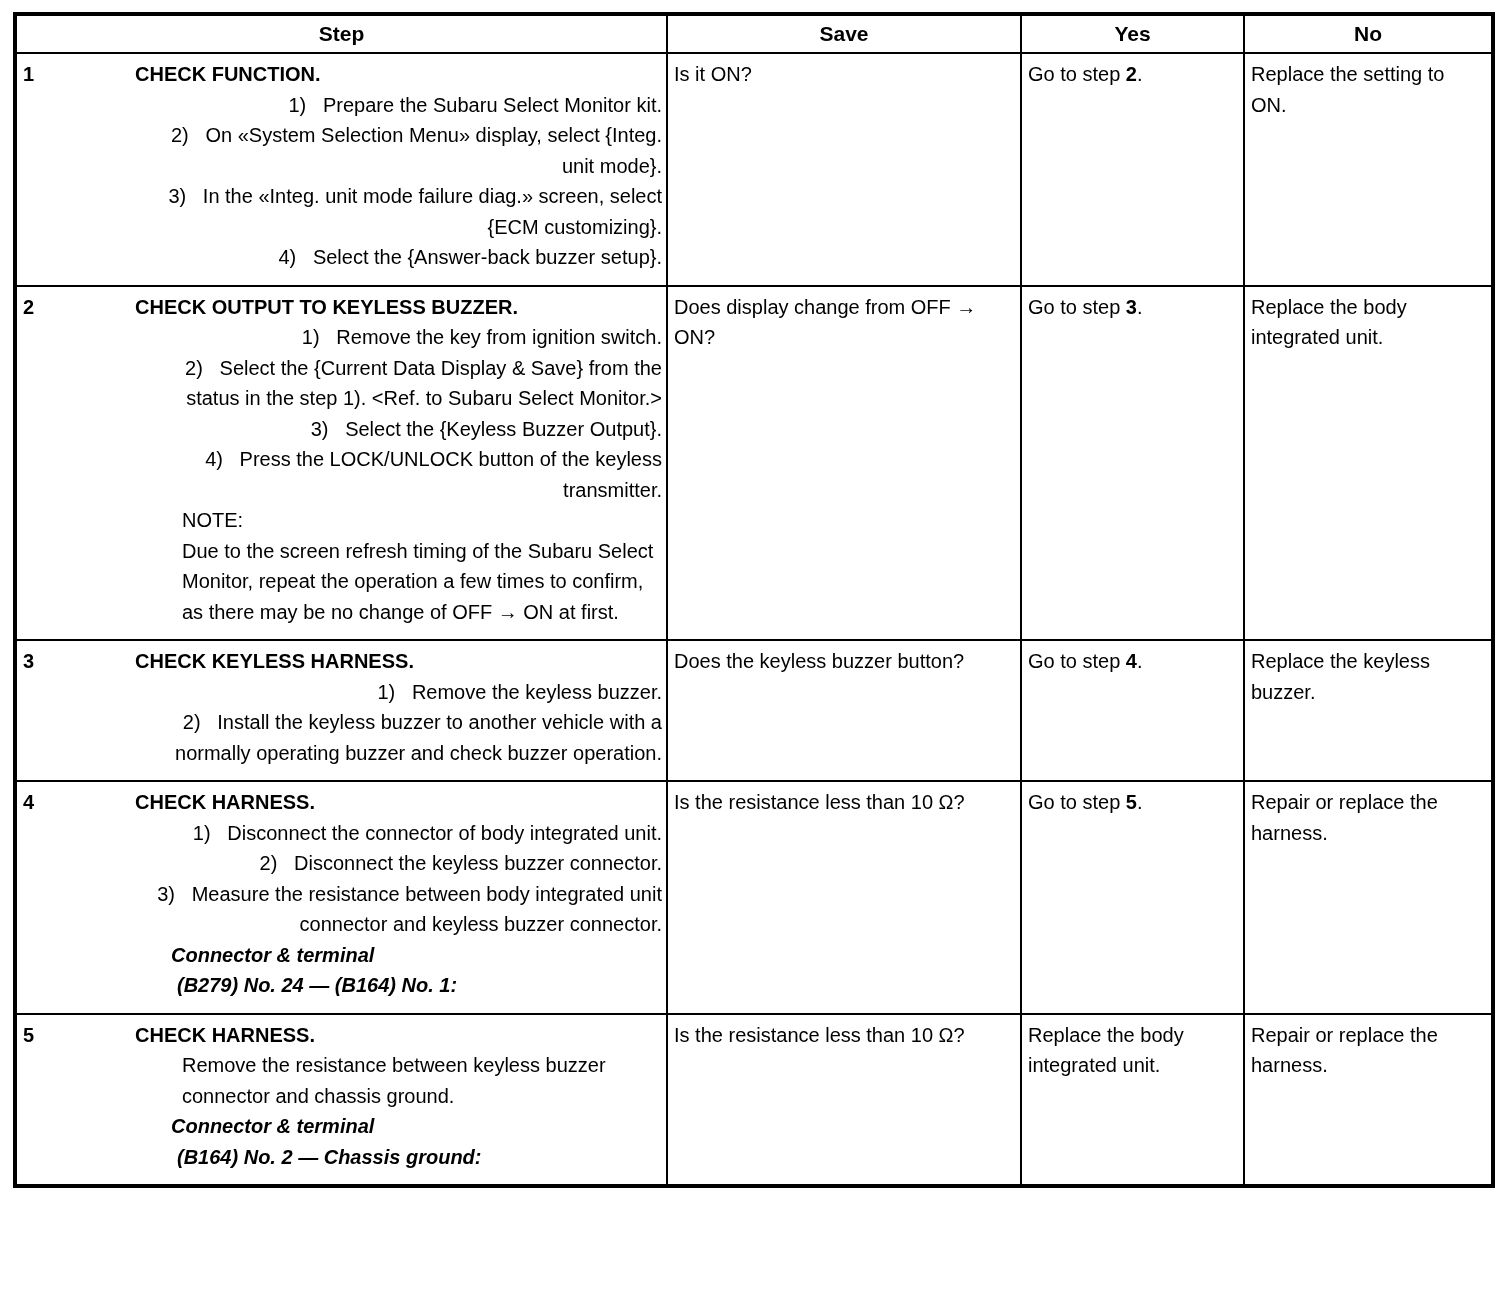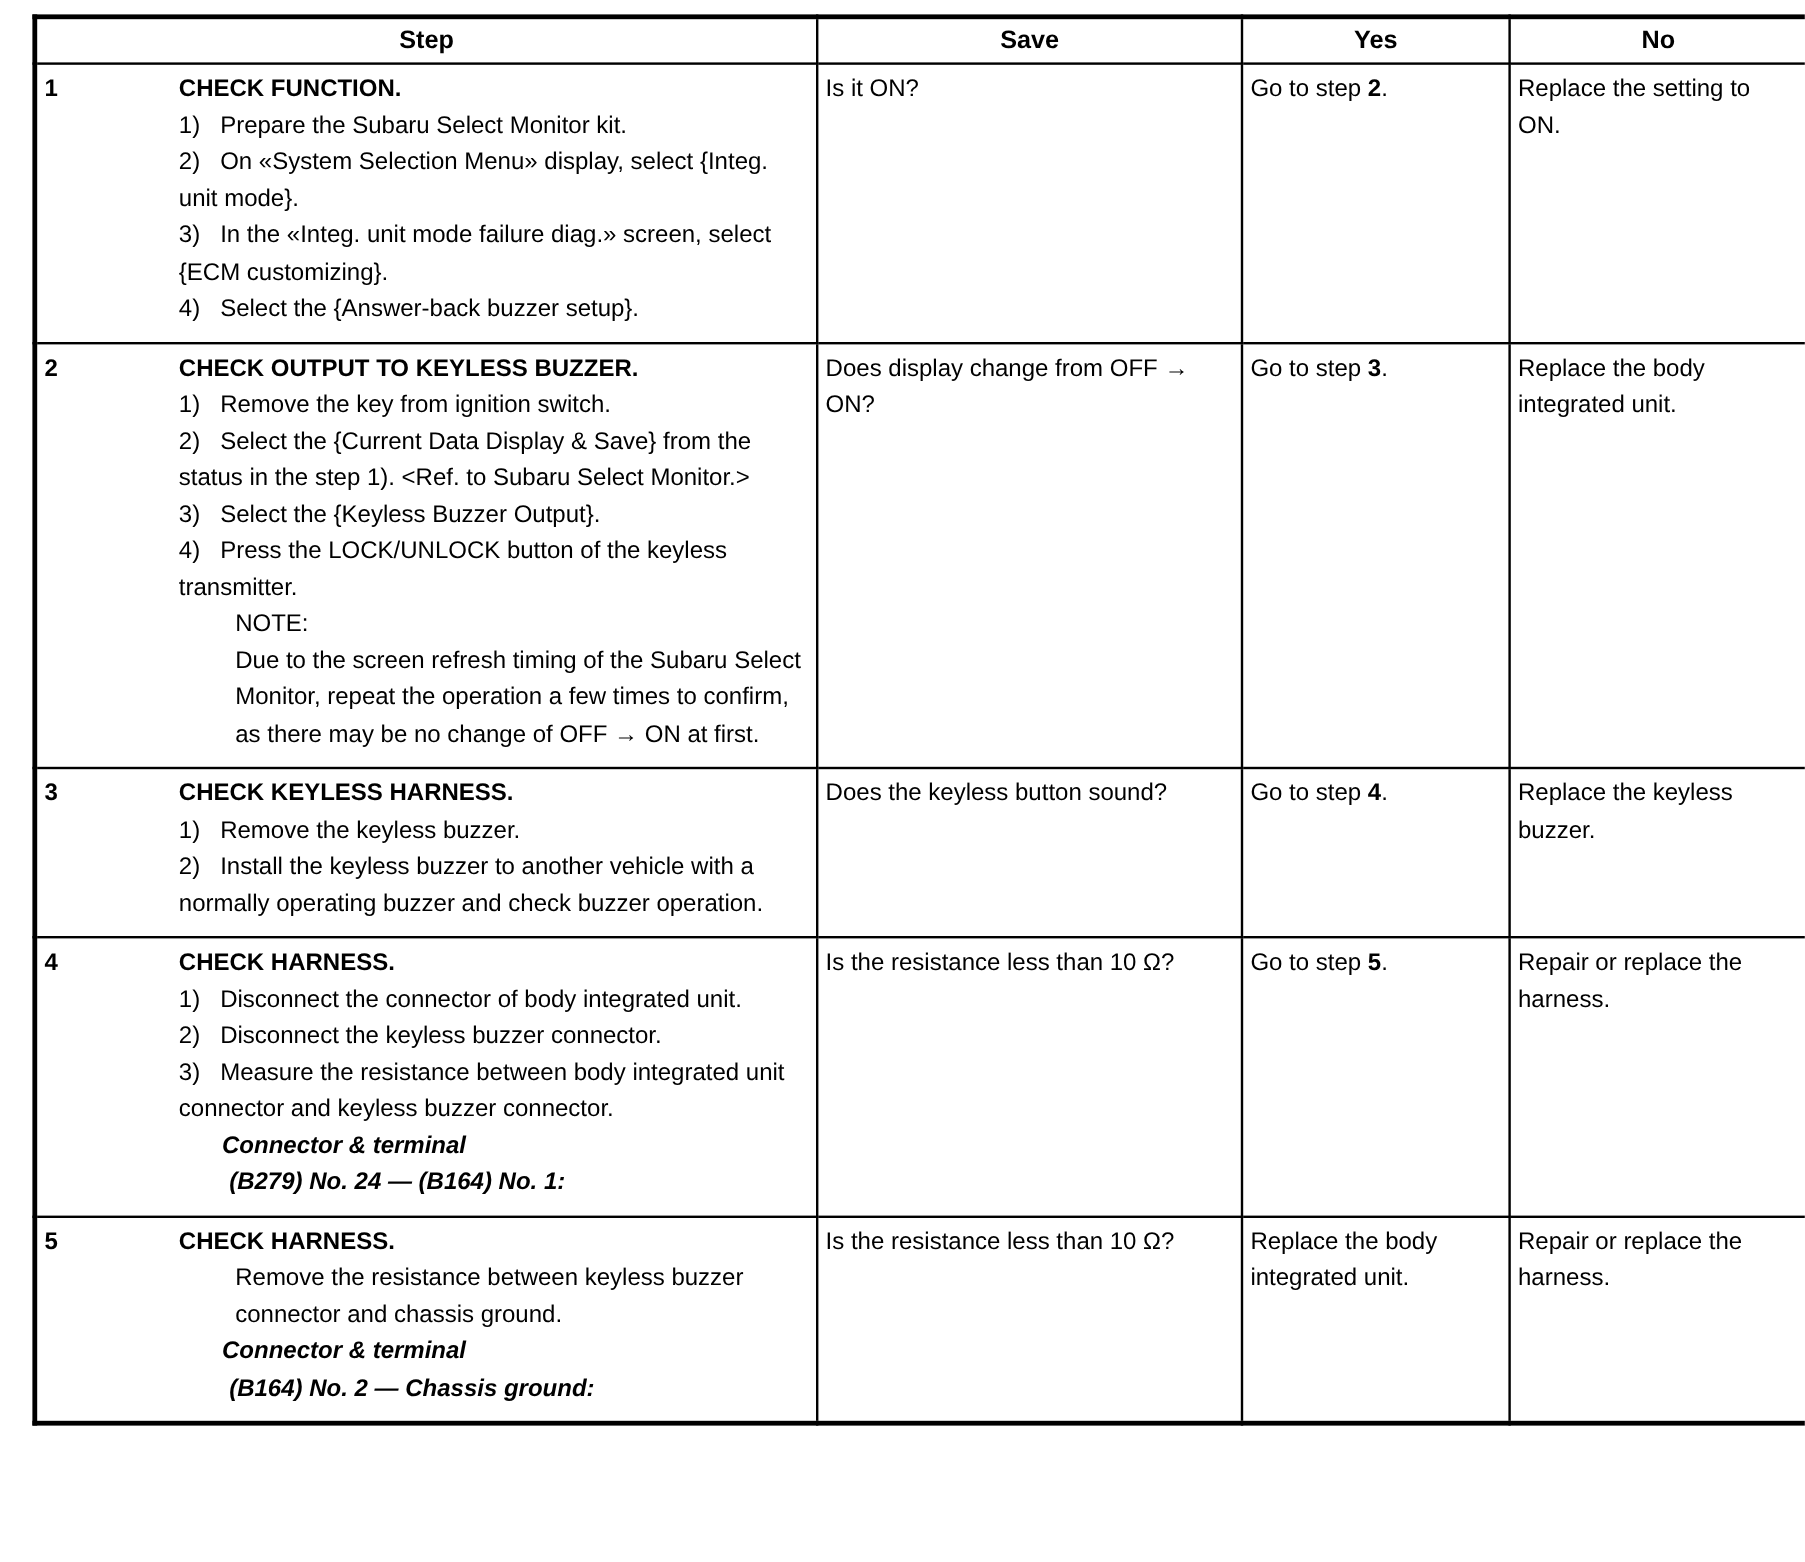--- a/index.html
+++ b/index.html
@@ -4,21 +4,21 @@
 <style>
   * { box-sizing: border-box; }
   html, body {
     margin: 0;
     padding: 0;
     background: #ffffff;
   }
   .page {
     width: 1220px;
     min-height: 1302px;
-    padding: 12px 27px;
+    padding: 12px 13px;
     background: #ffffff;
     color: #000000;
     font-family: "Liberation Sans", "DejaVu Sans", sans-serif;
   }
   table.diag {
     border-collapse: collapse;
     width: 1478px;
     table-layout: fixed;
     border: 4px solid #000000;
   }
@@ -44,21 +44,21 @@
     width: 118px;
     font-weight: bold;
     padding: 5px 4px 5px 6px;
   }
   .step-content {
     flex: 1;
     padding: 5px 4px 12px 0;
   }
   .step-content p { margin: 0; }
   .step-content p.p-title { font-weight: bold; }
-  .step-content p.p-item { font-weight: normal; }
+  .step-content p.p-item { font-weight: normal; text-align: right; }
   .step-content p.p-normal { font-weight: normal; margin-left: 47px; }
   .step-content p.p-conn { font-weight: bold; font-style: italic; margin-left: 36px; }
   .step-content p.p-conn2 { font-weight: bold; font-style: italic; margin-left: 42px; }
   .bold { font-weight: bold; }
 </style>
 </head>
 <body>
 
 <div class="page">
   <table class="diag">
@@ -117,21 +117,21 @@
           <td class="step-cell">
             <div class="step-flex">
               <div class="step-num">3</div>
               <div class="step-content">
                 <p class="p-title">CHECK KEYLESS HARNESS.</p>
                 <p class="p-item">1)&nbsp;&nbsp;&nbsp;Remove the keyless buzzer.</p>
                 <p class="p-item">2)&nbsp;&nbsp;&nbsp;Install the keyless buzzer to another vehicle with a normally operating buzzer and check buzzer operation.</p>
               </div>
             </div>
           </td>
-          <td>Does the keyless button sound?</td>
+          <td>Does the keyless buzzer button?</td>
           <td><span>Go to step </span><span class="bold">4</span><span>.</span></td>
           <td>Replace the key­less buzzer.</td>
         </tr>
         <tr>
           <td class="step-cell">
             <div class="step-flex">
               <div class="step-num">4</div>
               <div class="step-content">
                 <p class="p-title">CHECK HARNESS.</p>
                 <p class="p-item">1)&nbsp;&nbsp;&nbsp;Disconnect the connector of body integrated unit.</p>

